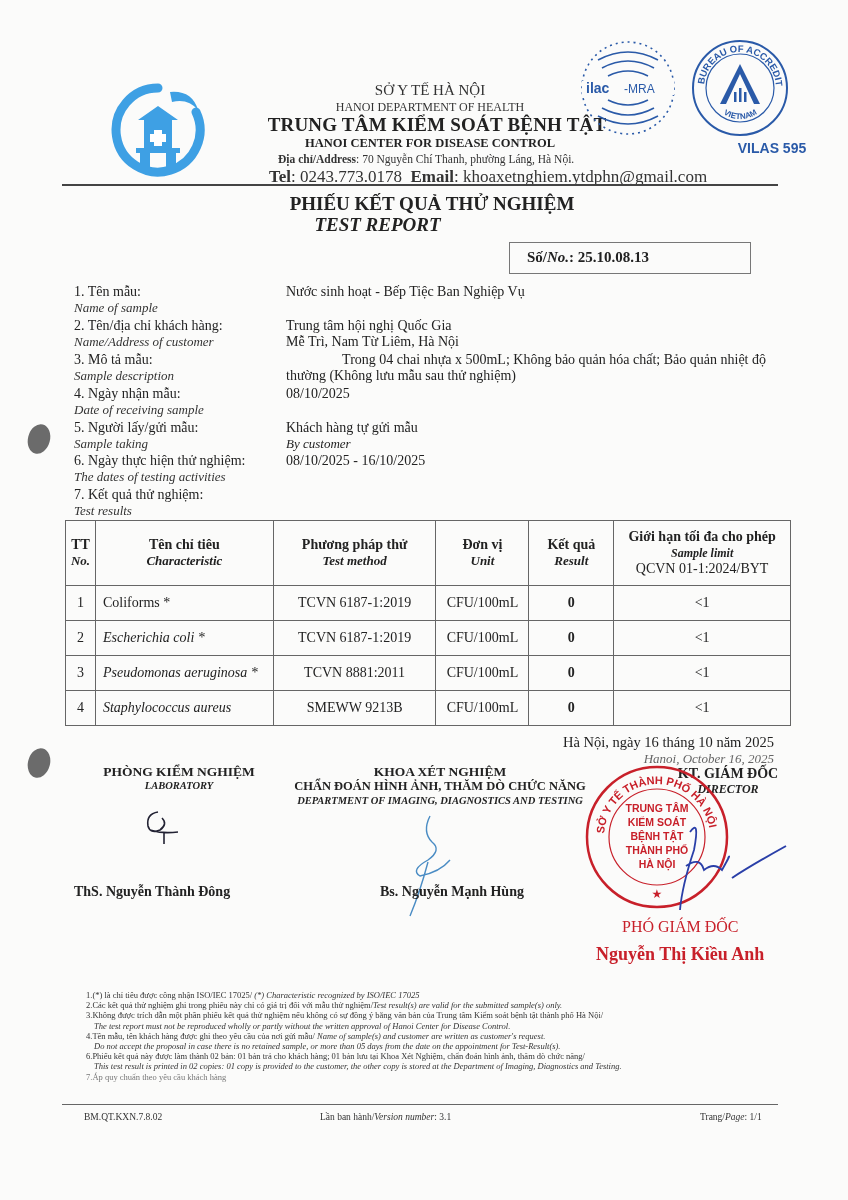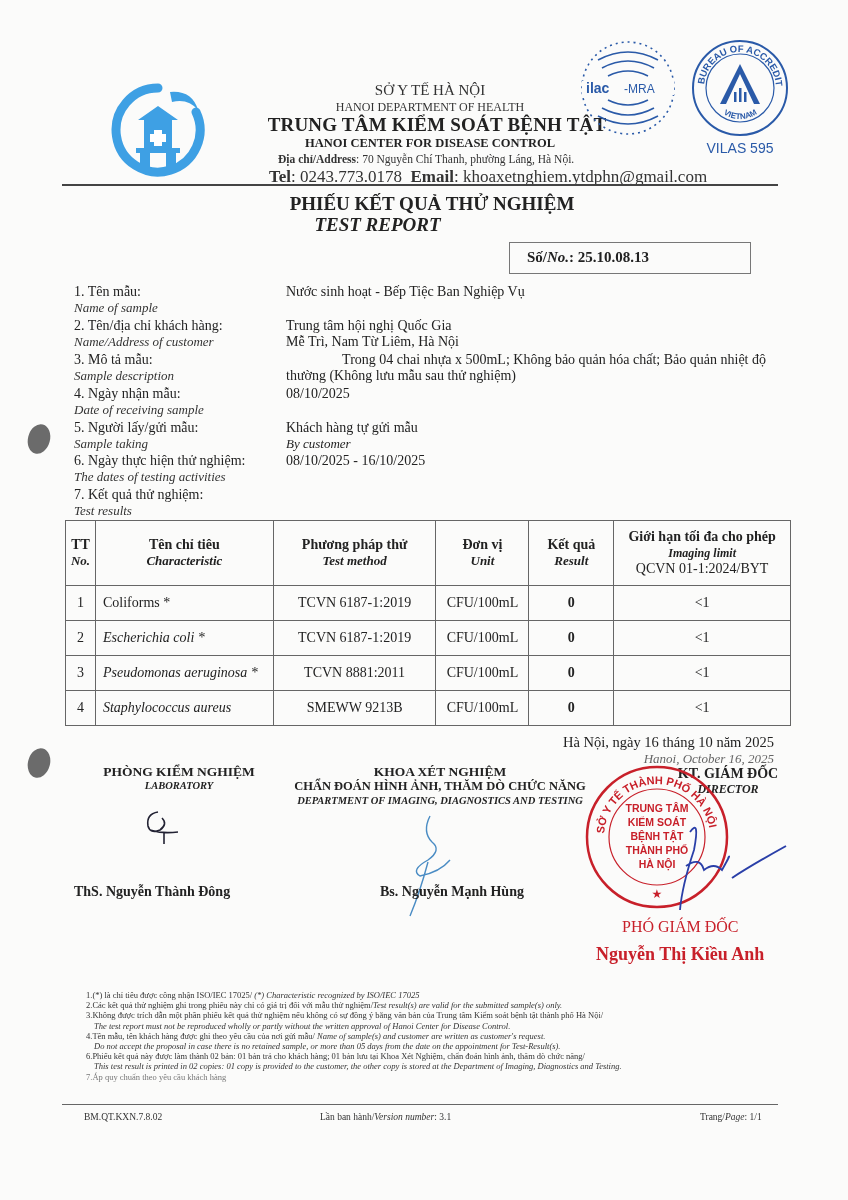--- a/index.html
+++ b/index.html
@@ -12,21 +12,21 @@
   .hdr { left:260px; width:340px; text-align:center; }
   .hdr .l1 { position:absolute; top:82px; left:0; width:100%; font-size:15px; color:#333; }
   .hdr .l2 { position:absolute; top:100px; left:0; width:100%; font-size:12px; color:#333; }
   .hdr .l3 { position:absolute; top:114px; left:-10px; width:110%; font-size:19px; font-weight:bold; color:#222; letter-spacing:0.2px; }
   .hdr .l4 { position:absolute; top:136px; left:0; width:100%; font-size:12.5px; font-weight:bold; color:#222; }
   .addr { left:278px; top:153px; font-size:11.5px; color:#333; white-space:nowrap; }
   .tel { left:269px; top:167px; font-size:17px; color:#333; white-space:nowrap; }
   .hrule { left:62px; top:184px; width:716px; height:2px; background:#444; }
   .ilac { left:578px; top:38px; width:100px; height:100px; }
   .boa { left:690px; top:38px; width:100px; height:100px; }
-  .vilas { left:690px; top:140px; width:100px; text-align:center; font-family:"Liberation Sans", sans-serif; font-weight:normal; font-size:14px; color:#2a5aa8; }
+  .vilas { left:722px; top:140px; width:100px; text-align:center; font-family:"Liberation Sans", sans-serif; font-weight:bold; font-size:14px; color:#2a5aa8; }
   .title1 { left:0; width:848px; top:193px; text-align:center; font-size:19px; font-weight:bold; padding-left:0; }
   .title1 span { position:relative; left:8px; }
   .title2 { left:0; width:747px; top:214px; text-align:center; font-size:19px; font-weight:bold; font-style:italic; }
   .title2 span { position:relative; left:4px; }
   .nobox { left:509px; top:242px; width:240px; height:30px; border:1px solid #777; }
   .nobox .txt { position:absolute; left:17px; top:6px; font-size:15px; font-weight:bold; }
   .info { left:74px; font-size:14px; line-height:16px; }
   .info .vn { color:#222; }
   .info .en { font-style:italic; font-size:13px; color:#333; }
   .val { left:286px; font-size:14px; line-height:16px; color:#222; width:480px; }
@@ -194,21 +194,21 @@
     <th>
           <div class="b">Đơn vị</div>
           <div class="i">Unit</div>
         </th>
     <th>
           <div class="b">Kết quả</div>
           <div class="i">Result</div>
         </th>
     <th>
           <div class="b" style="padding:0 10px;">Giới hạn tối đa cho phép</div>
-          <div class="si">Imaging limit</div>
+          <div class="si">Sample limit</div>
           <div>QCVN 01-1:2024/BYT</div>
         </th>
   </tr>
   <tr>
     <td>1</td>
     <td class="ch">Coliforms *</td>
     <td>TCVN 6187-1:2019</td>
     <td>CFU/100mL</td>
     <td class="bold">0</td>
     <td>&lt;1</td>

